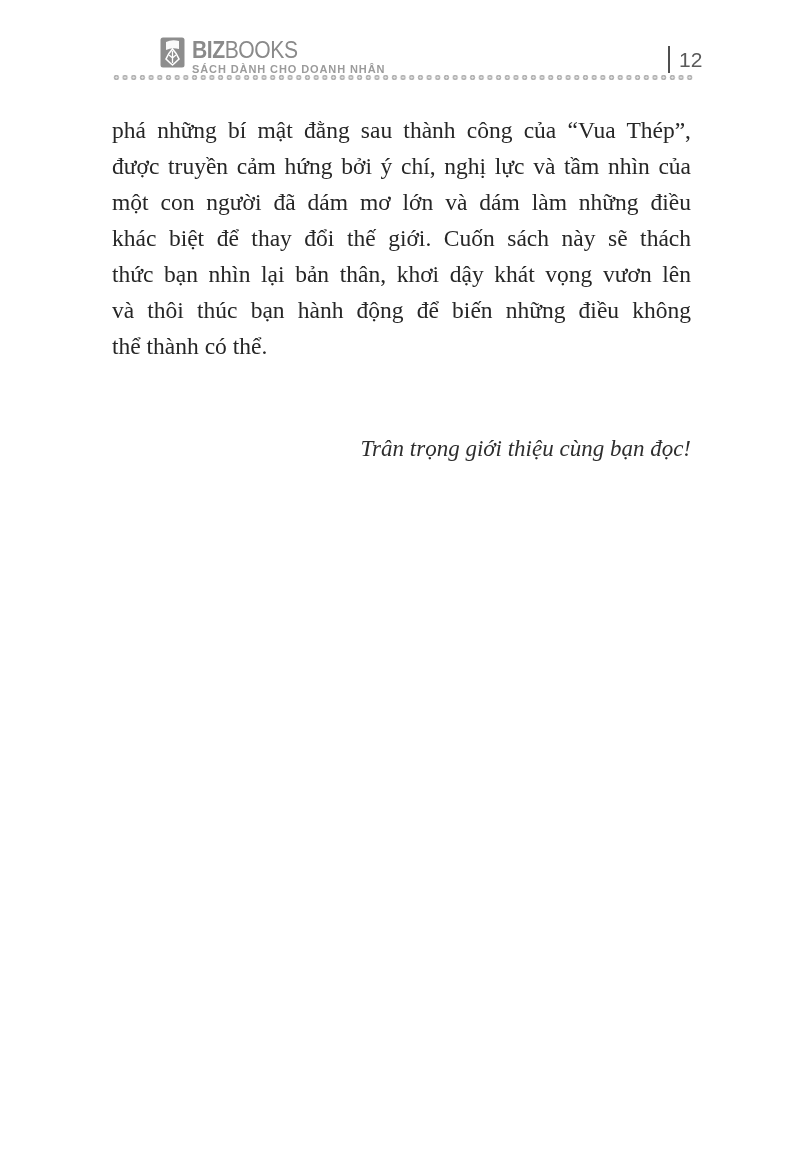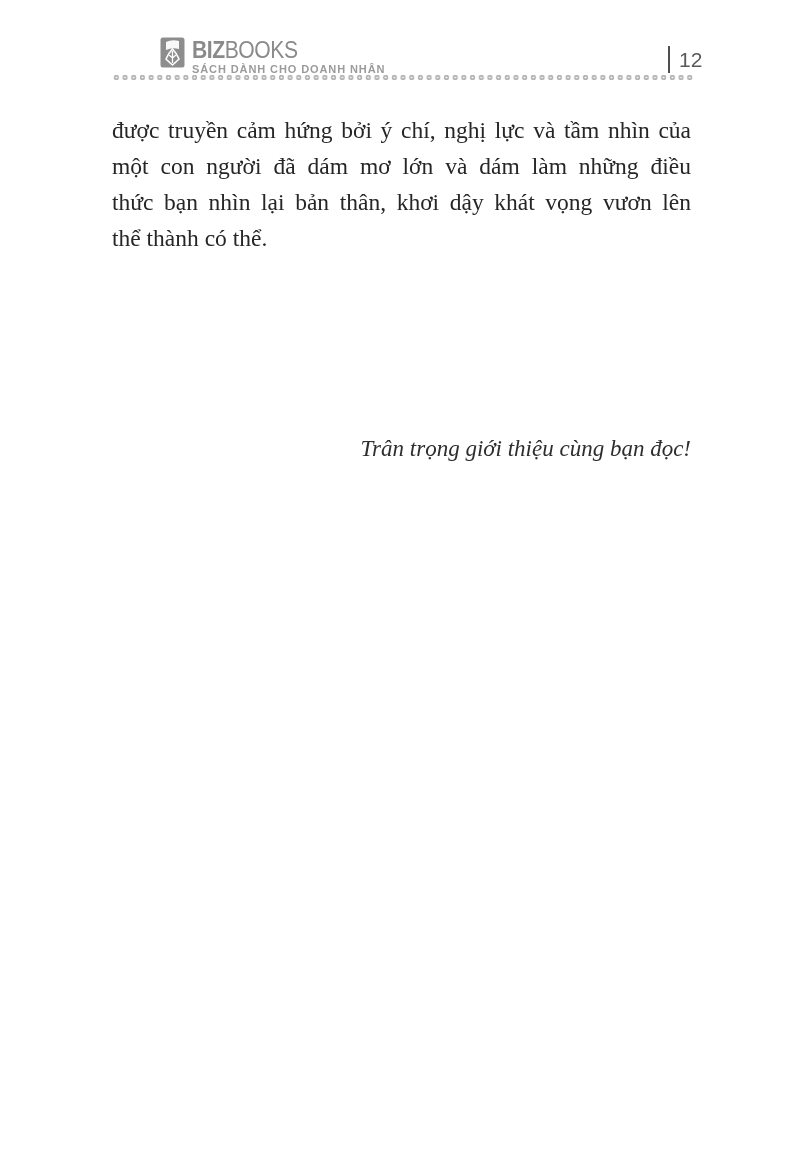--- a/index.html
+++ b/index.html
@@ -132,23 +132,26 @@
       </div>
       <div class="logo-tagline">SÁCH DÀNH CHO DOANH NHÂN</div>
     </div>
   </div>
 
   <div class="page-number">12</div>
 
   <div class="dotted-divider"></div>
 
   <div class="body-paragraph">
+    <div class="body-line">phá những bí mật đằng sau thành công của “Vua Thép”,</div>
     <div class="body-line">được truyền cảm hứng bởi ý chí, nghị lực và tầm nhìn của</div>
     <div class="body-line">một con người đã dám mơ lớn và dám làm những điều</div>
+    <div class="body-line">khác biệt để thay đổi thế giới. Cuốn sách này sẽ thách</div>
     <div class="body-line">thức bạn nhìn lại bản thân, khơi dậy khát vọng vươn lên</div>
+    <div class="body-line">và thôi thúc bạn hành động để biến những điều không</div>
     <div class="body-line last">thể thành có thể.</div>
   </div>
 
   <div class="signature">
     <div>Trân trọng giới thiệu cùng bạn đọc!</div>
   </div>
 
 </div>
 
 </body></html>

